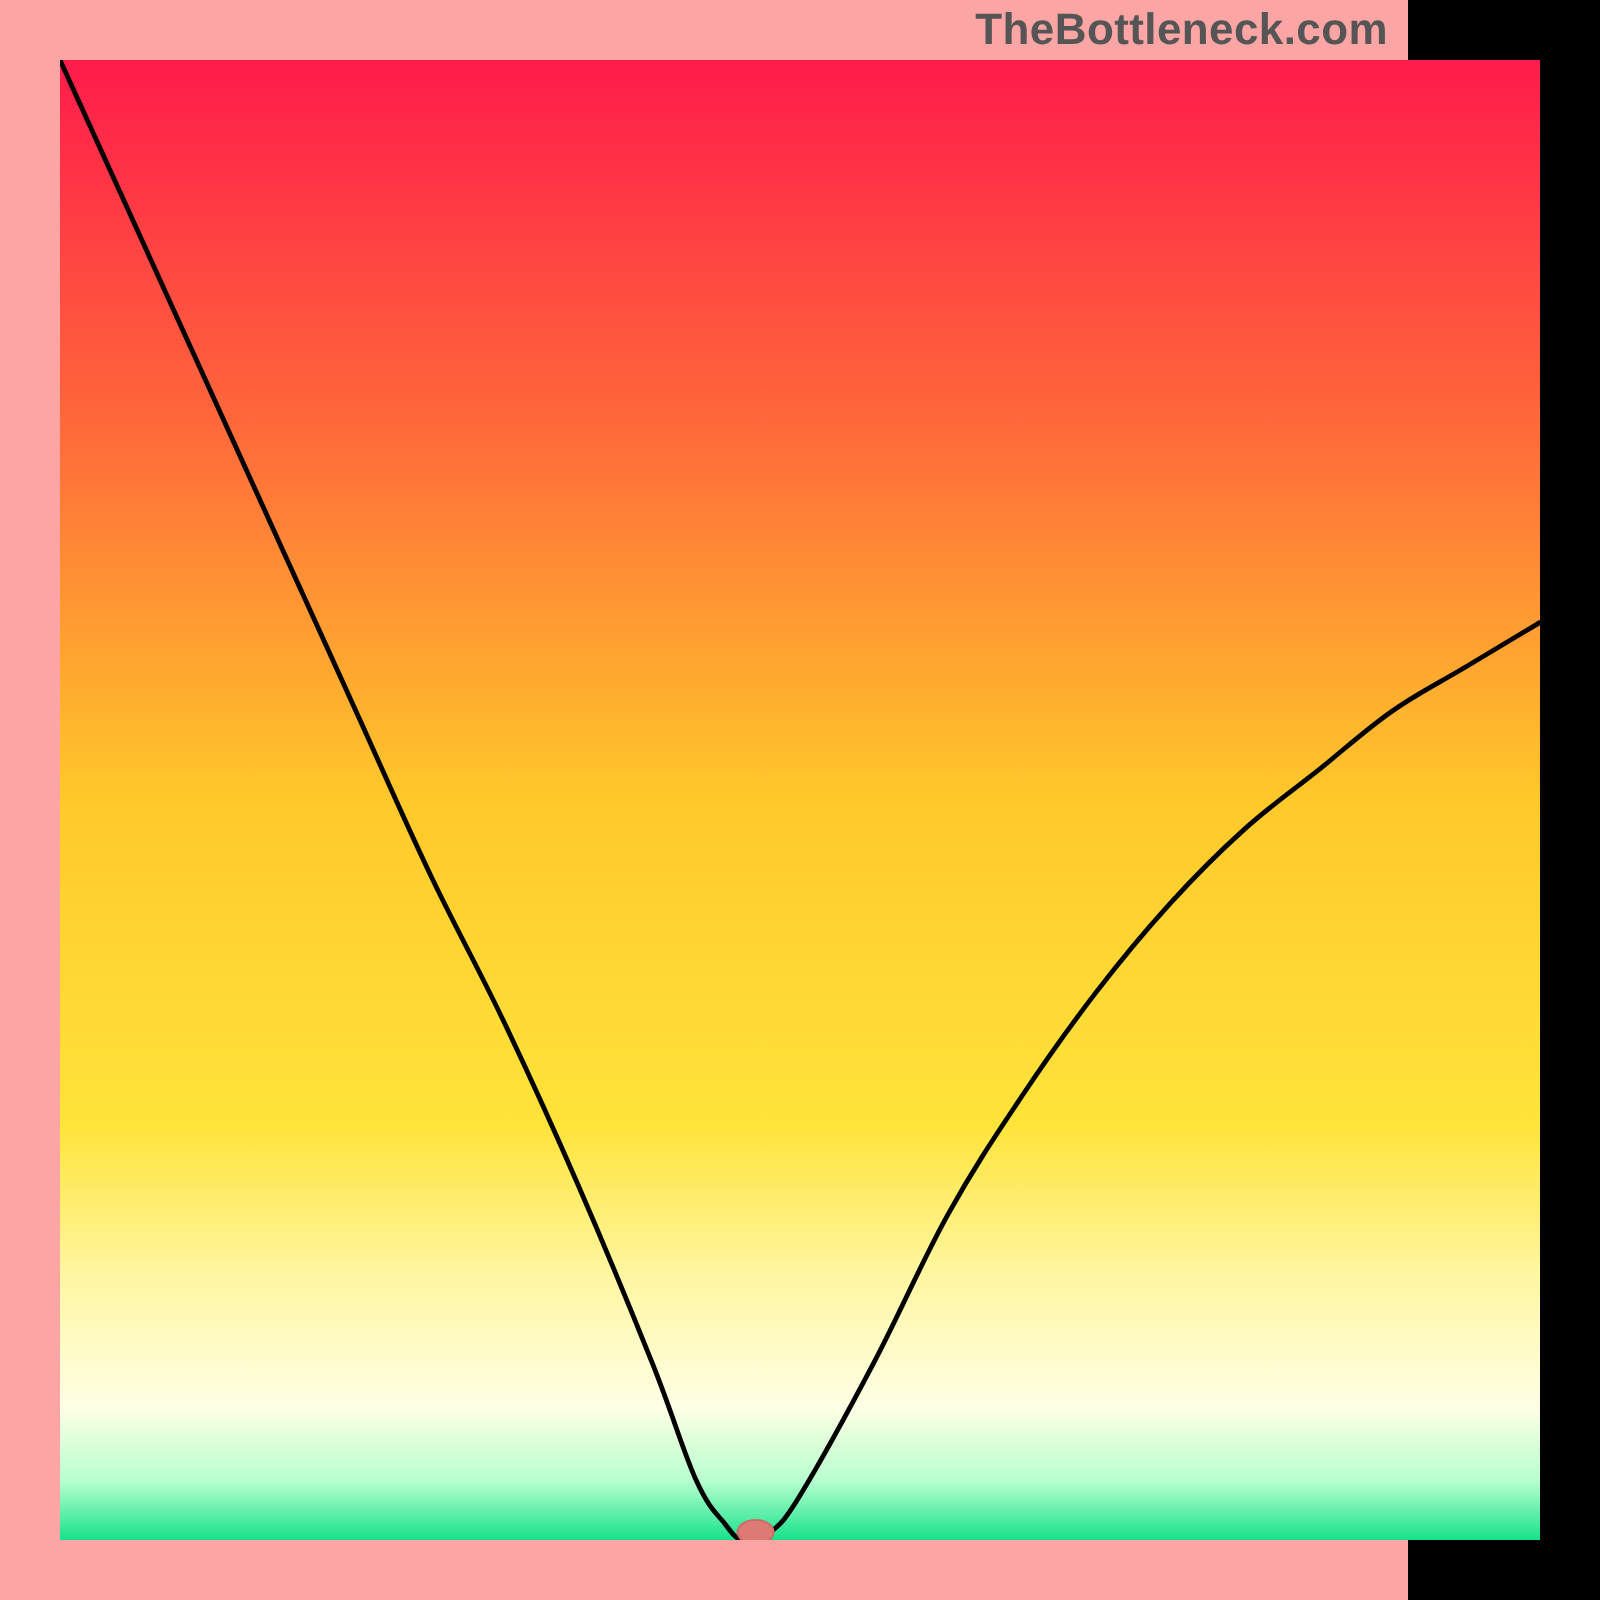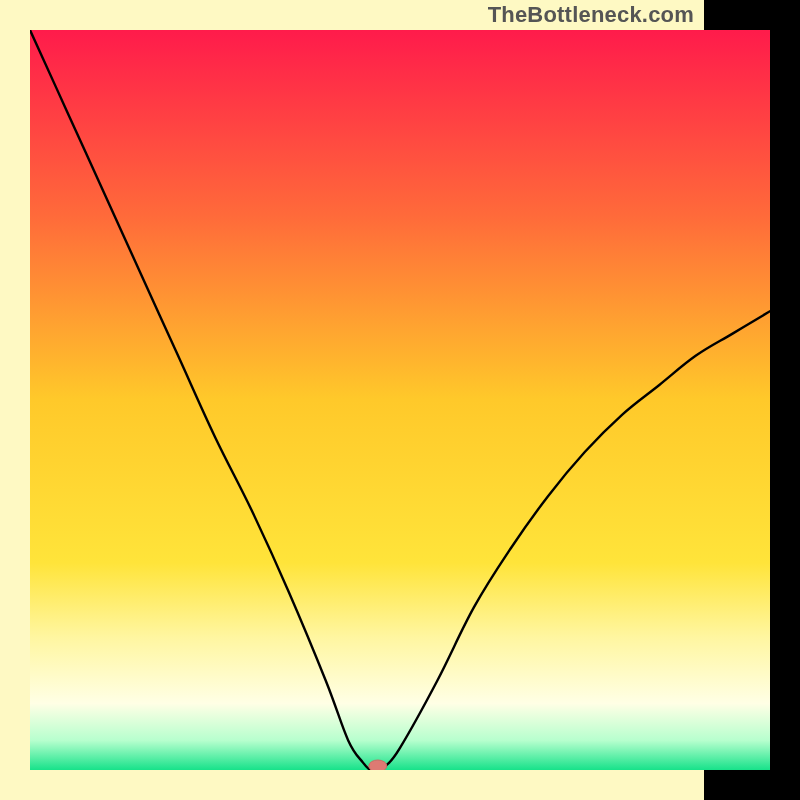--- a/index.html
+++ b/index.html
@@ -8,21 +8,21 @@
     width: 800px;
     height: 800px;
     background: #000;
     font-family: Arial, Helvetica, sans-serif;
     overflow: hidden;
   }
   .frame {
     position: relative;
     width: 704px;
     height: 800px;
-    background: #fef9c3;
+    background: #fca5a5;
   }
   .watermark {
     position: absolute;
     top: 2px;
     right: 10px;
     color: #555;
     font-size: 22px;
     font-weight: bold;
     letter-spacing: 0.2px;
     user-select: none;

